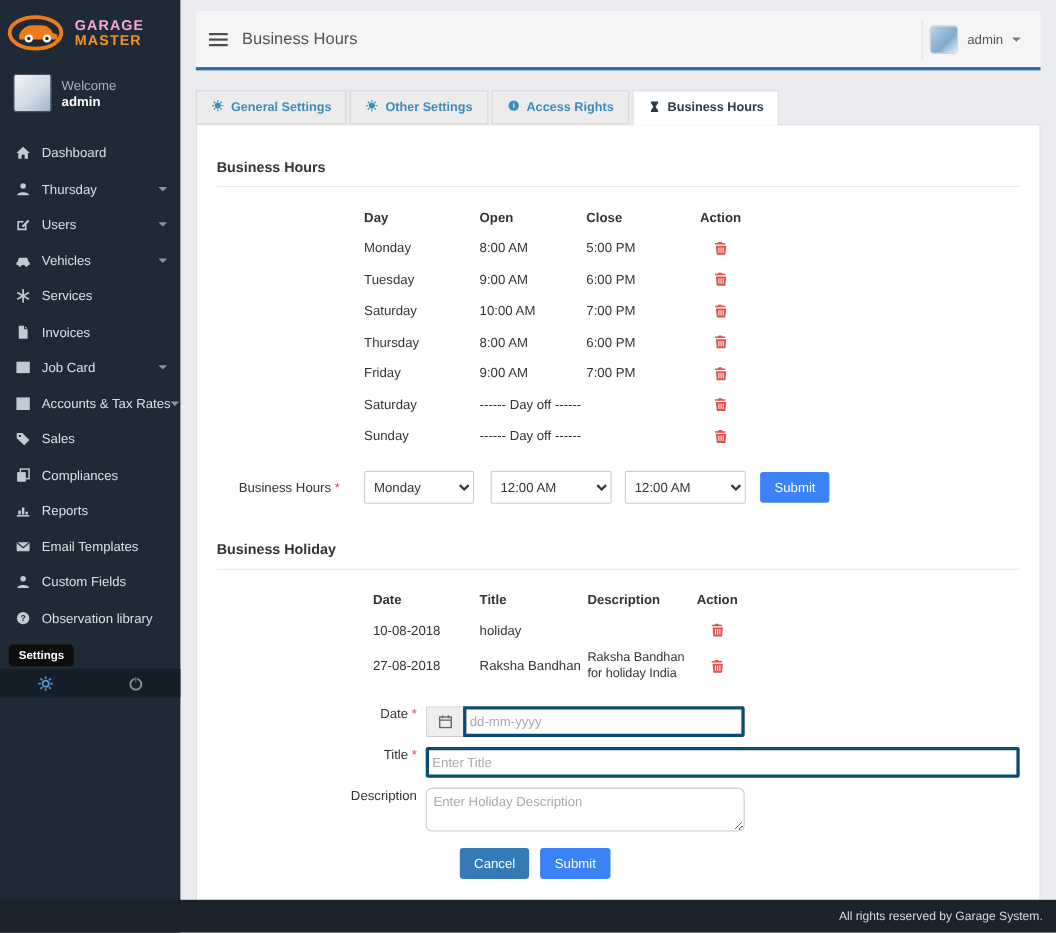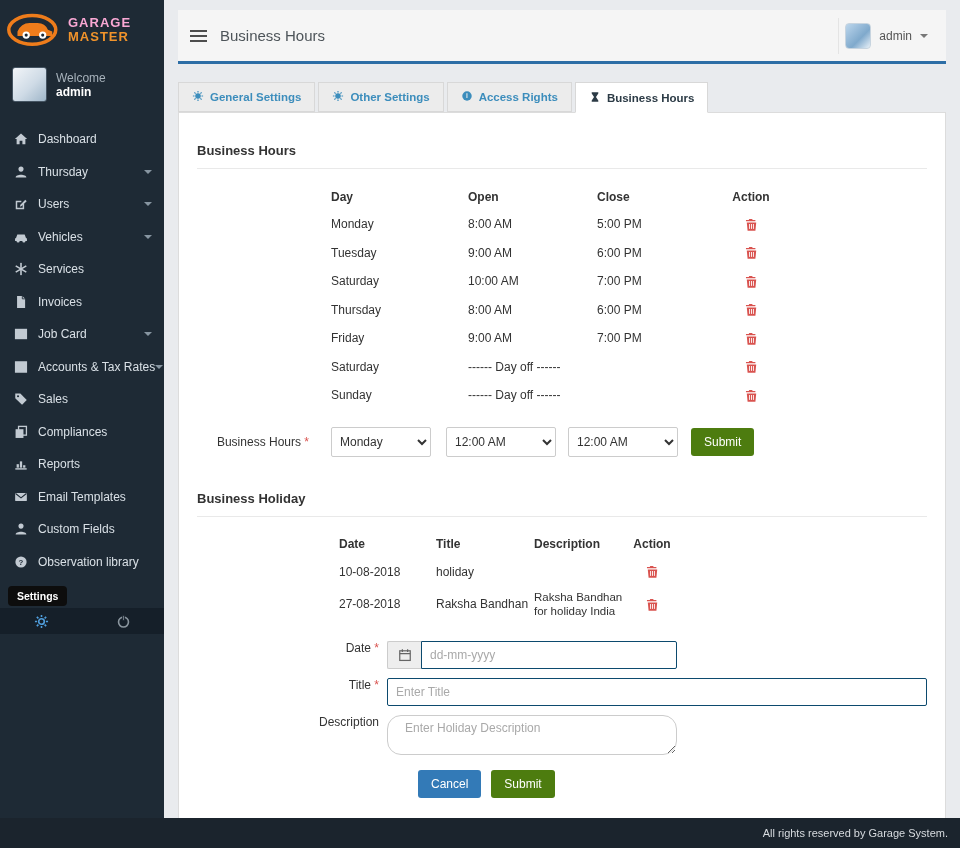--- a/index.html
+++ b/index.html
@@ -46,51 +46,51 @@
   .tab svg { width:12px; height:12px; fill:currentColor; }
   .tab.active { background:#fff; color:#2c3b46; border-bottom-color:#fff; margin-bottom:-1px; z-index:2; }
   
   .panel { background:#fff; border:1px solid #dcdcdc; padding:0 18px 24px; min-height:662px; position:relative; z-index:1; }
   .sec-title { font-size:13px; font-weight:bold; color:#333; padding-top:30px; }
   .rule { border:none; border-top:1px solid #e9e9e9; margin:10px 0 0; }
   
   .tbl { margin:14px 0 0 134px; }
   .tbl2 { margin:14px 0 0 142px; }
   .trow { display:grid; align-items:center; min-height:28.5px; }
-  .tbl .trow { grid-template-columns:105px 97px 100px 44px;gap:32px; }
+  .tbl .trow { grid-template-columns:105px 97px 100px 44px; }
   .tbl2 .trow { grid-template-columns:97px 98px 95px 46px; }
   .thead { font-weight:bold; min-height:27px; }
   .tc { font-size:12px; color:#333; }
   .tc.center { text-align:center; }
   .tc.dayoff { grid-column:2 / 4; }
   .tc.desc { font-size:11.5px; line-height:1.25; padding:4px 4px 4px 0; }
   .trash { background:none; border:0; padding:0; cursor:pointer; display:flex; justify-content:center; width:100%; }
   .trash svg { width:13px; height:15px; fill:#d9534f; }
   
   .bh-form { display:flex; align-items:center; margin-top:17px; }
   .bh-label { width:112px; text-align:right; color:#333; }
   .req { color:#d9534f; }
   .sel { height:30px; border:1px solid #ccc; border-radius:2px; background:#fff; color:#333; font-size:12px; font-family:inherit; padding:0 4px; }
   .sel.day { width:100px; margin-left:22px; }
   .sel.t1 { width:110px; margin-left:15px; }
   .sel.t2 { width:110px; margin-left:12px; }
   .btn { border:0; border-radius:3px; color:#fff; font-size:12px; font-family:inherit; padding:7px 13px; cursor:pointer; }
-  .btn-green { background:#4d7c0f; }
+  .btn-green { background:#3b82f6; }
   .btn-blue { background:#337ab7; }
   .bh-form .btn-green { margin-left:13px; }
   
   .hol-form { margin-top:18px; }
   .frow { display:flex; align-items:flex-start; margin-bottom:9px; }
   .flabel { width:182px; margin-right:8px; text-align:right; color:#333; }
   .igroup { display:flex; width:290px; }
   .iaddon { width:34px; background:#eee; border:1px solid #ccc; border-right:none; border-radius:2px 0 0 2px; display:flex; align-items:center; justify-content:center; cursor:pointer; }
   .iaddon svg { width:14px; height:14px; }
-  .tin { flex:1; height:28px; border:1px solid #0c4a6e; border-radius:0 2px 2px 0; padding:0 8px; font-size:12px; font-family:inherit; color:#333; }
+  .tin { flex:1; height:28px; border:3px solid #0c4a6e; border-radius:0 2px 2px 0; padding:0 3px; font-size:12px; font-family:inherit; color:#333; }
   .tin.full { width:290px; border-radius:2px; }
-  .tarea { width:290px; height:40px; border:1px solid #ccc; border-radius:14px; padding:5px 17px; font-size:12px; font-family:inherit; color:#333; resize:vertical; }
+  .tarea { width:290px; height:40px; border:1px solid #ccc; border-radius:6px; padding:5px 6px; font-size:12px; font-family:inherit; color:#333; resize:vertical; }
   input::placeholder, textarea::placeholder { color:#a9a9a9; }
   .btn-row { display:flex; gap:10px; margin:15px 0 0 221px; }
   
   .footer { position:absolute; left:0; right:0; bottom:0; height:30px; background:#1b242d; color:#d7dbdf; font-size:11px; line-height:30px; text-align:right; padding-right:12px; z-index:3; }
 </style>
 </head>
 <body>
 
 <div class="sidebar">
   <div class="logo">

